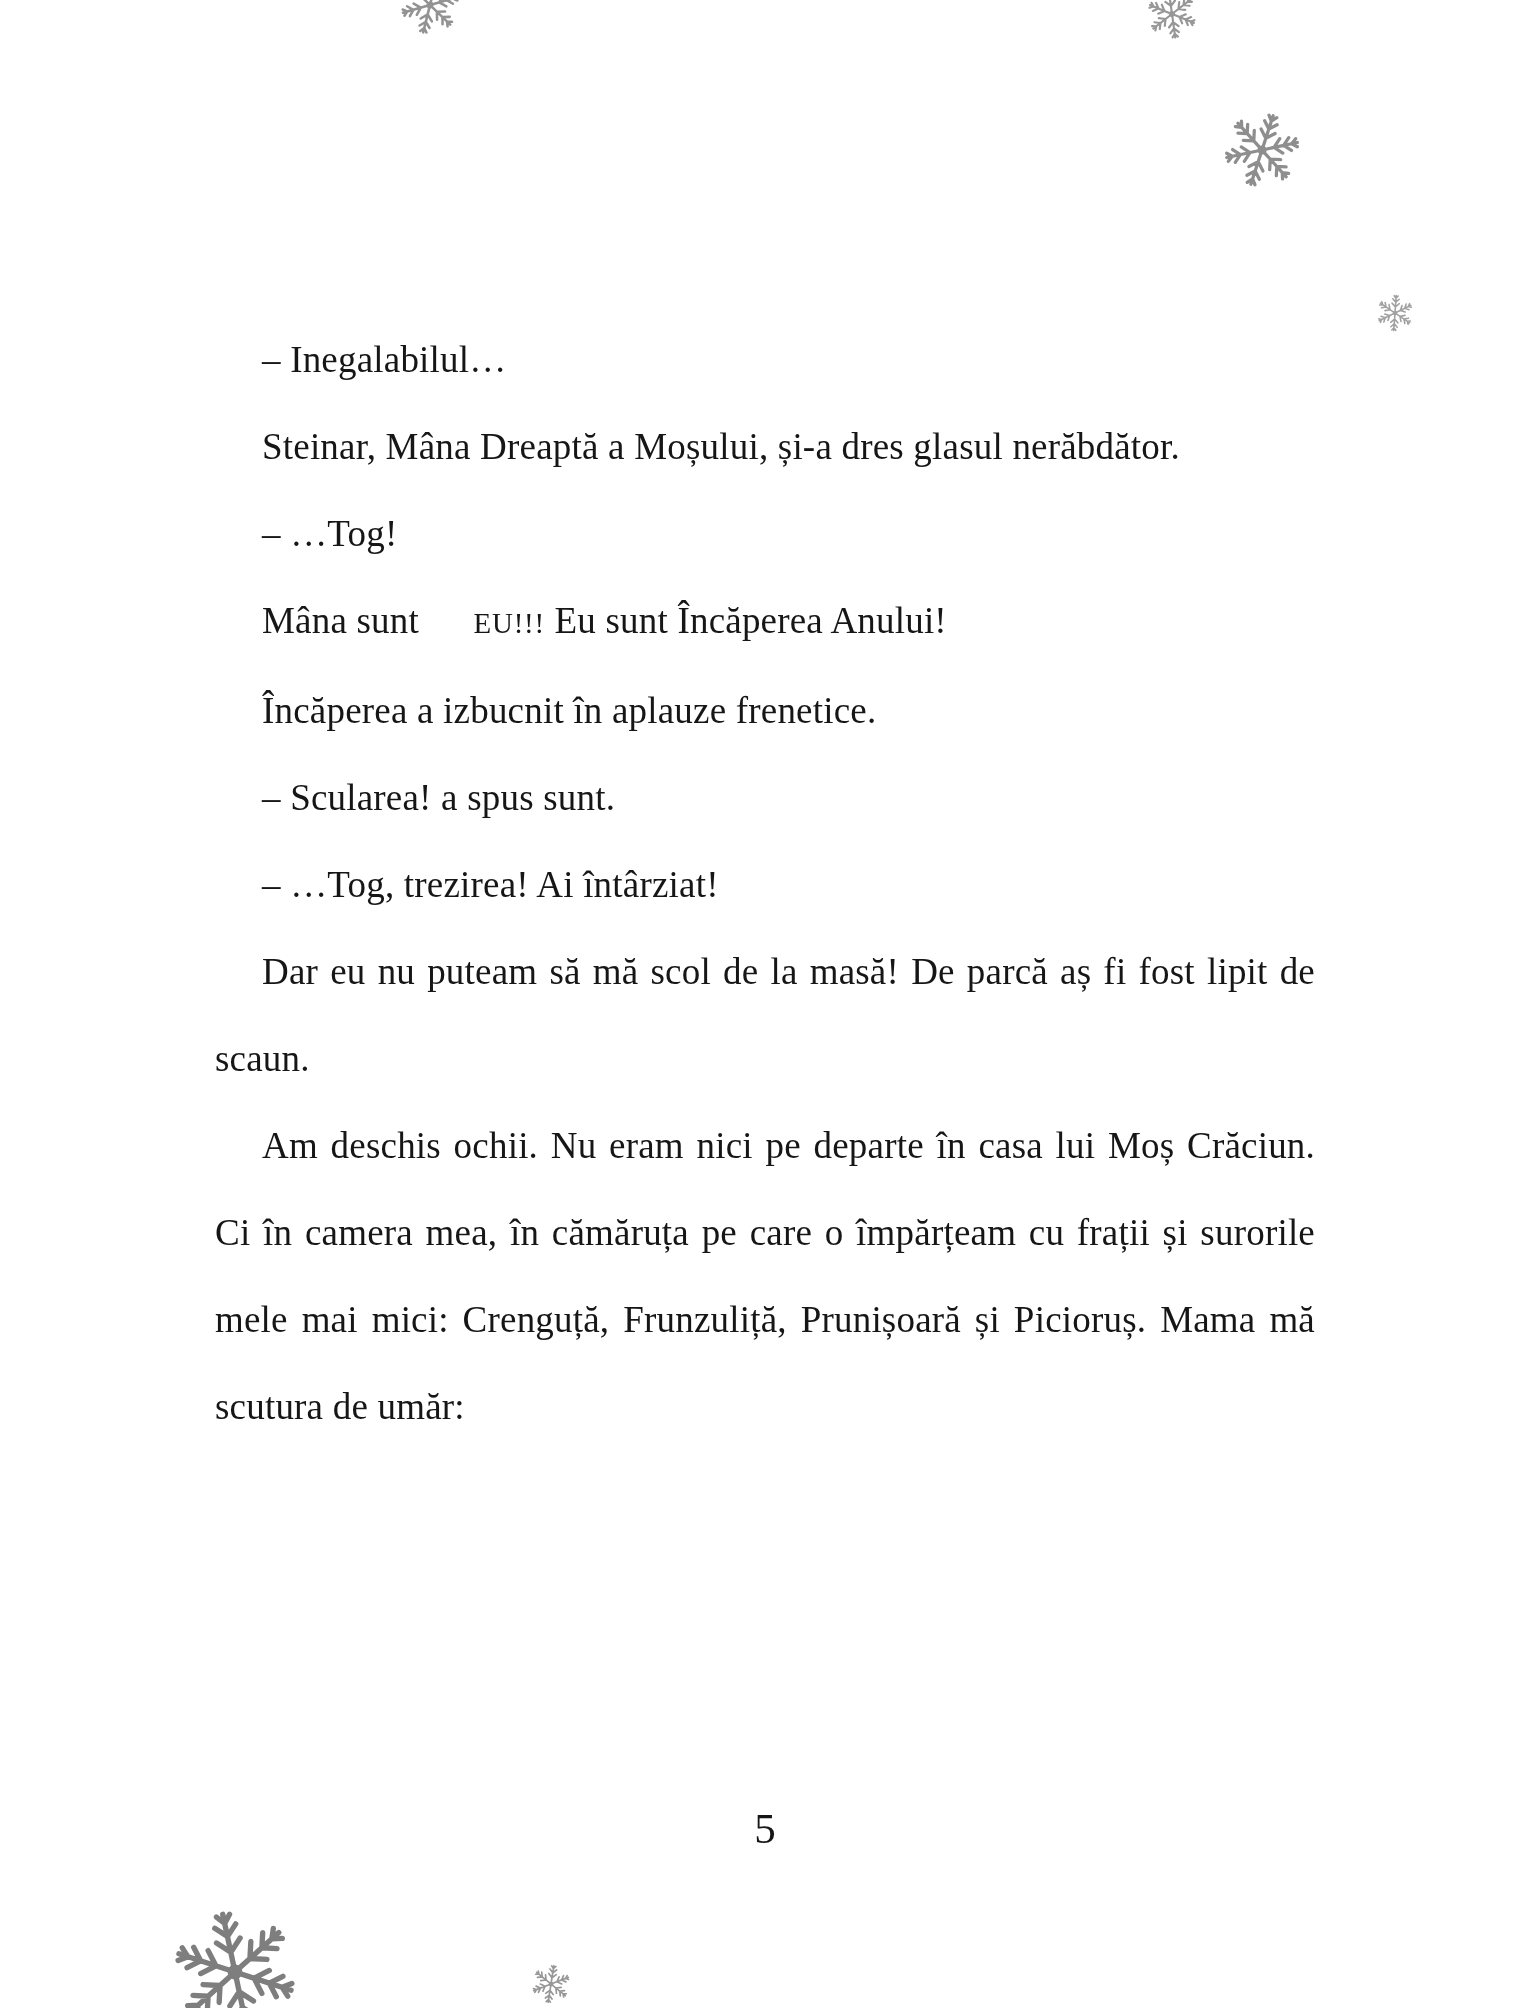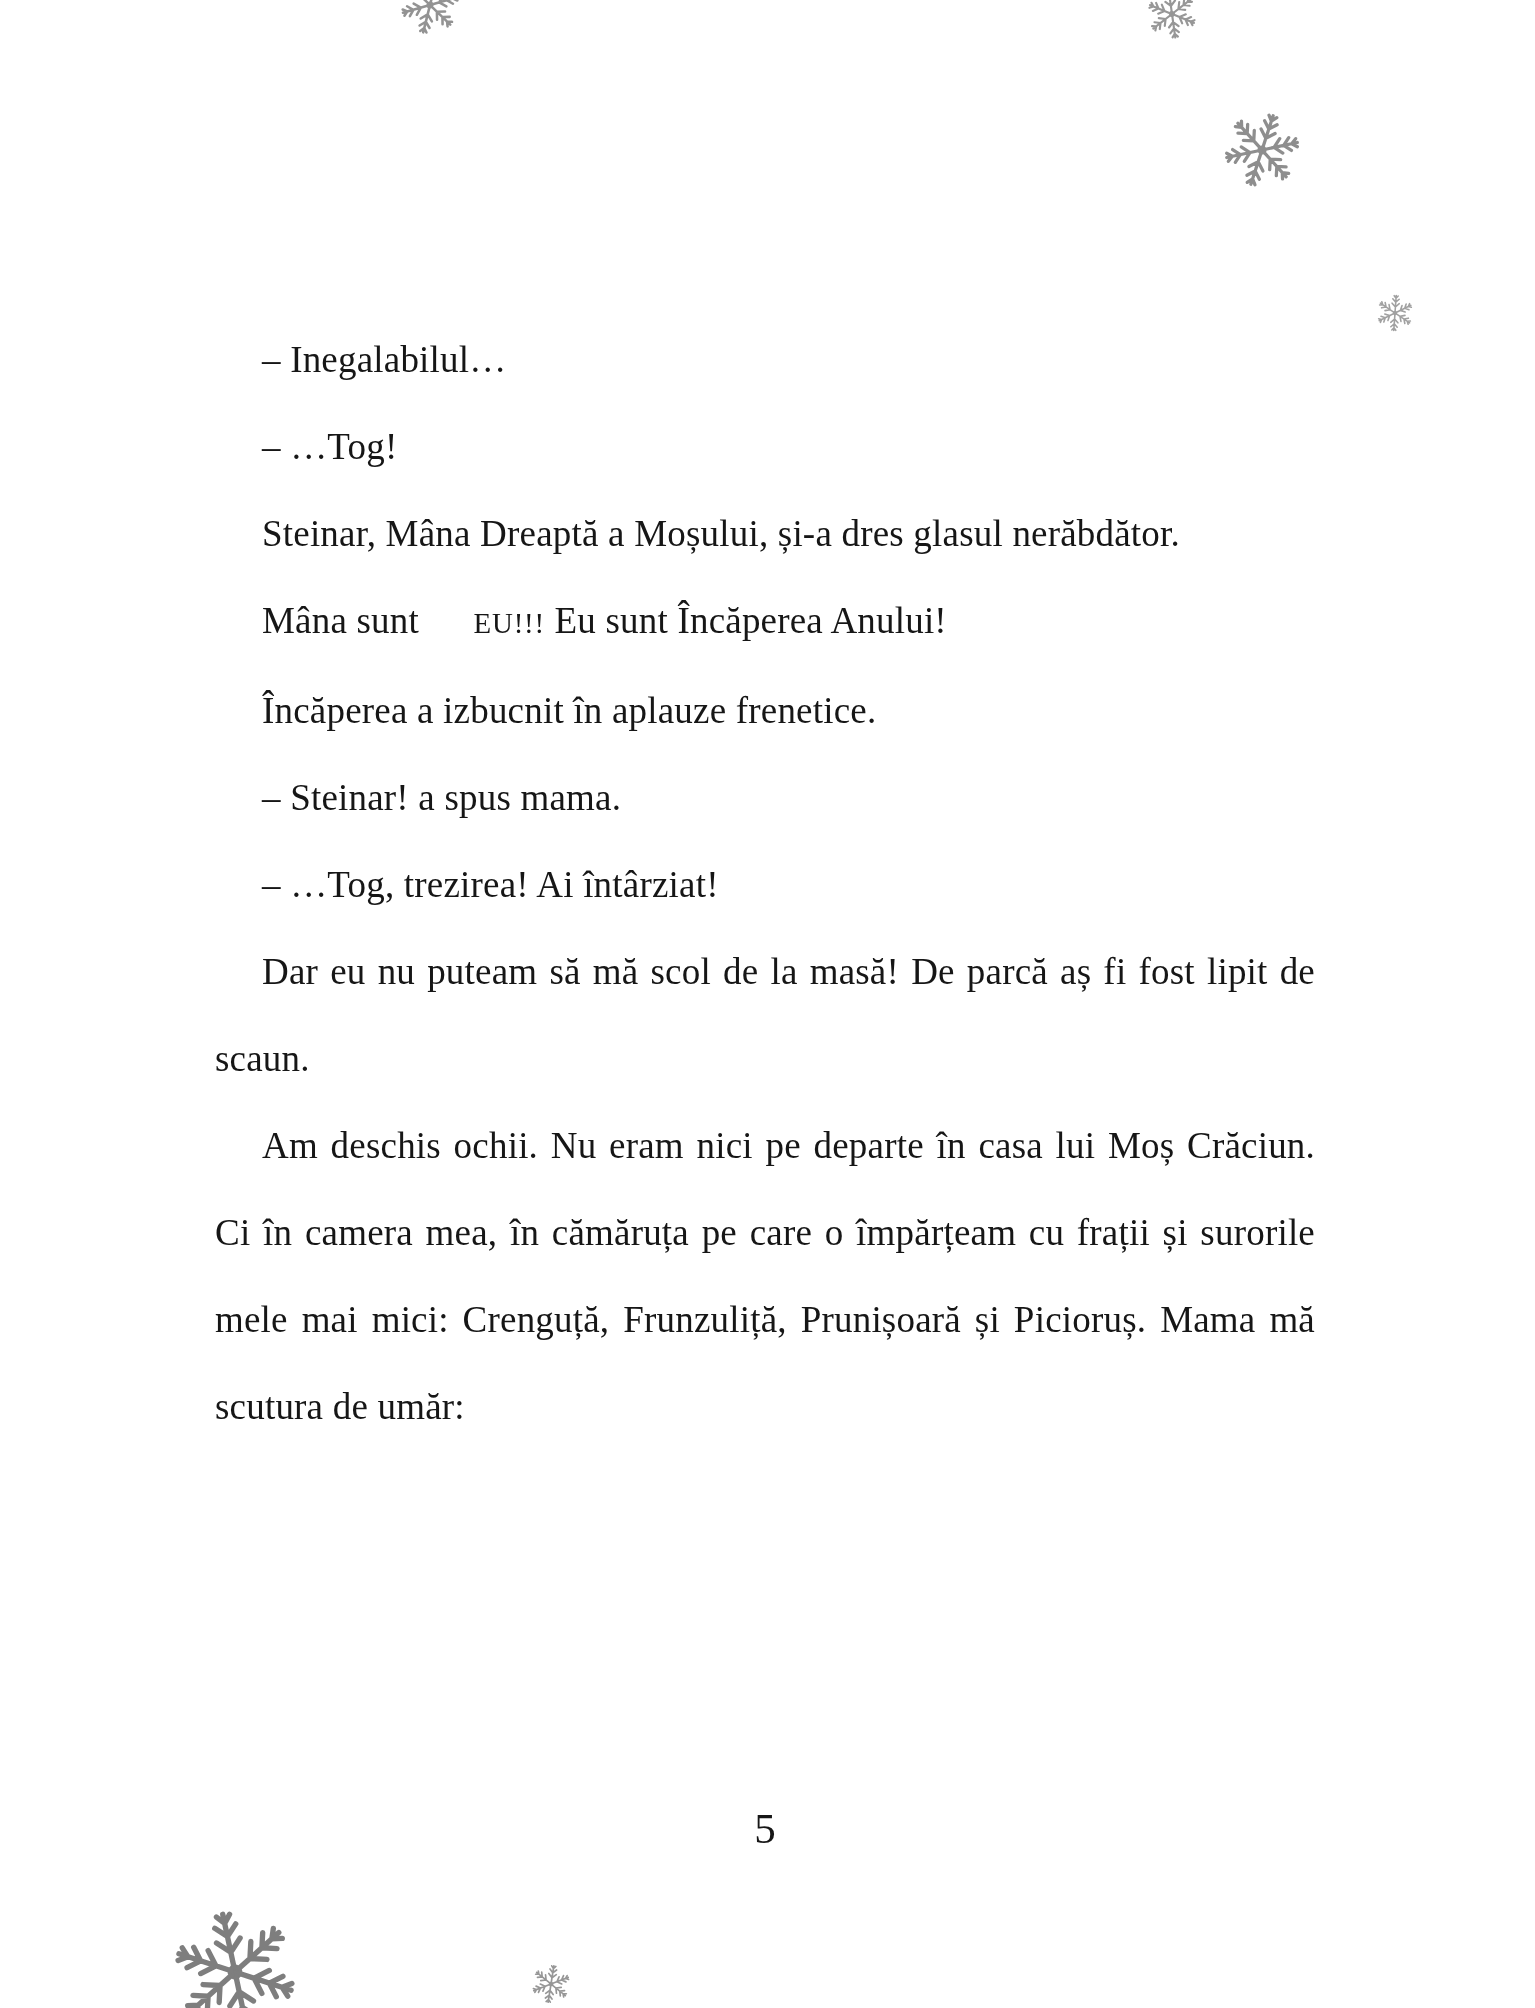--- a/index.html
+++ b/index.html
@@ -110,25 +110,25 @@
       </svg>
   </span>
   <span class="flake flake-bottom-center" style="color: rgb(143, 143, 143);">
     <svg viewBox="-50 -50 100 100">
         <use href="#flakeShape"></use>
       </svg>
   </span>
 
   <main class="text-block">
       <p class="para"><span>– Inegalabilul…</span></p>
+      <p class="para"><span>Steinar, Mâna Dreaptă a Moșului, și-a dres glasul nerăbdător.</span></p>
       <p class="para"><span>– …Tog!</span></p>
-      <p class="para"><span>Steinar, Mâna Dreaptă a Moșului, și-a dres glasul nerăbdător.</span></p>
       <p class="para"><span>Mâna sunt </span><span class="caps">EU!!!</span><span> </span><span class="italic">Eu</span><span> sunt Încăperea Anului!</span></p>
       <p class="para"><span>Încăperea a izbucnit în aplauze frenetice.</span></p>
-      <p class="para"><span>– Steinar! a spus mama.</span></p>
+      <p class="para"><span>– Scularea! a spus sunt.</span></p>
       <p class="para"><span>– …Tog, trezirea! Ai întârziat!</span></p>
       <p class="para"><span>Dar eu nu puteam să mă scol de la masă! De parcă aș fi fost lipit de scaun.</span></p>
       <p class="para"><span>Am deschis ochii. Nu eram nici pe departe în casa lui Moș Crăciun. Ci în camera mea, în cămăruța pe care o împărțeam cu frații și surorile mele mai mici: Crenguță, Frunzuliță, Prunișoară și Picioruș. Mama mă scutura de umăr:</span></p>
     </main>
 
   <div class="page-number">5</div>
 
 </div>
 
 </body></html>

